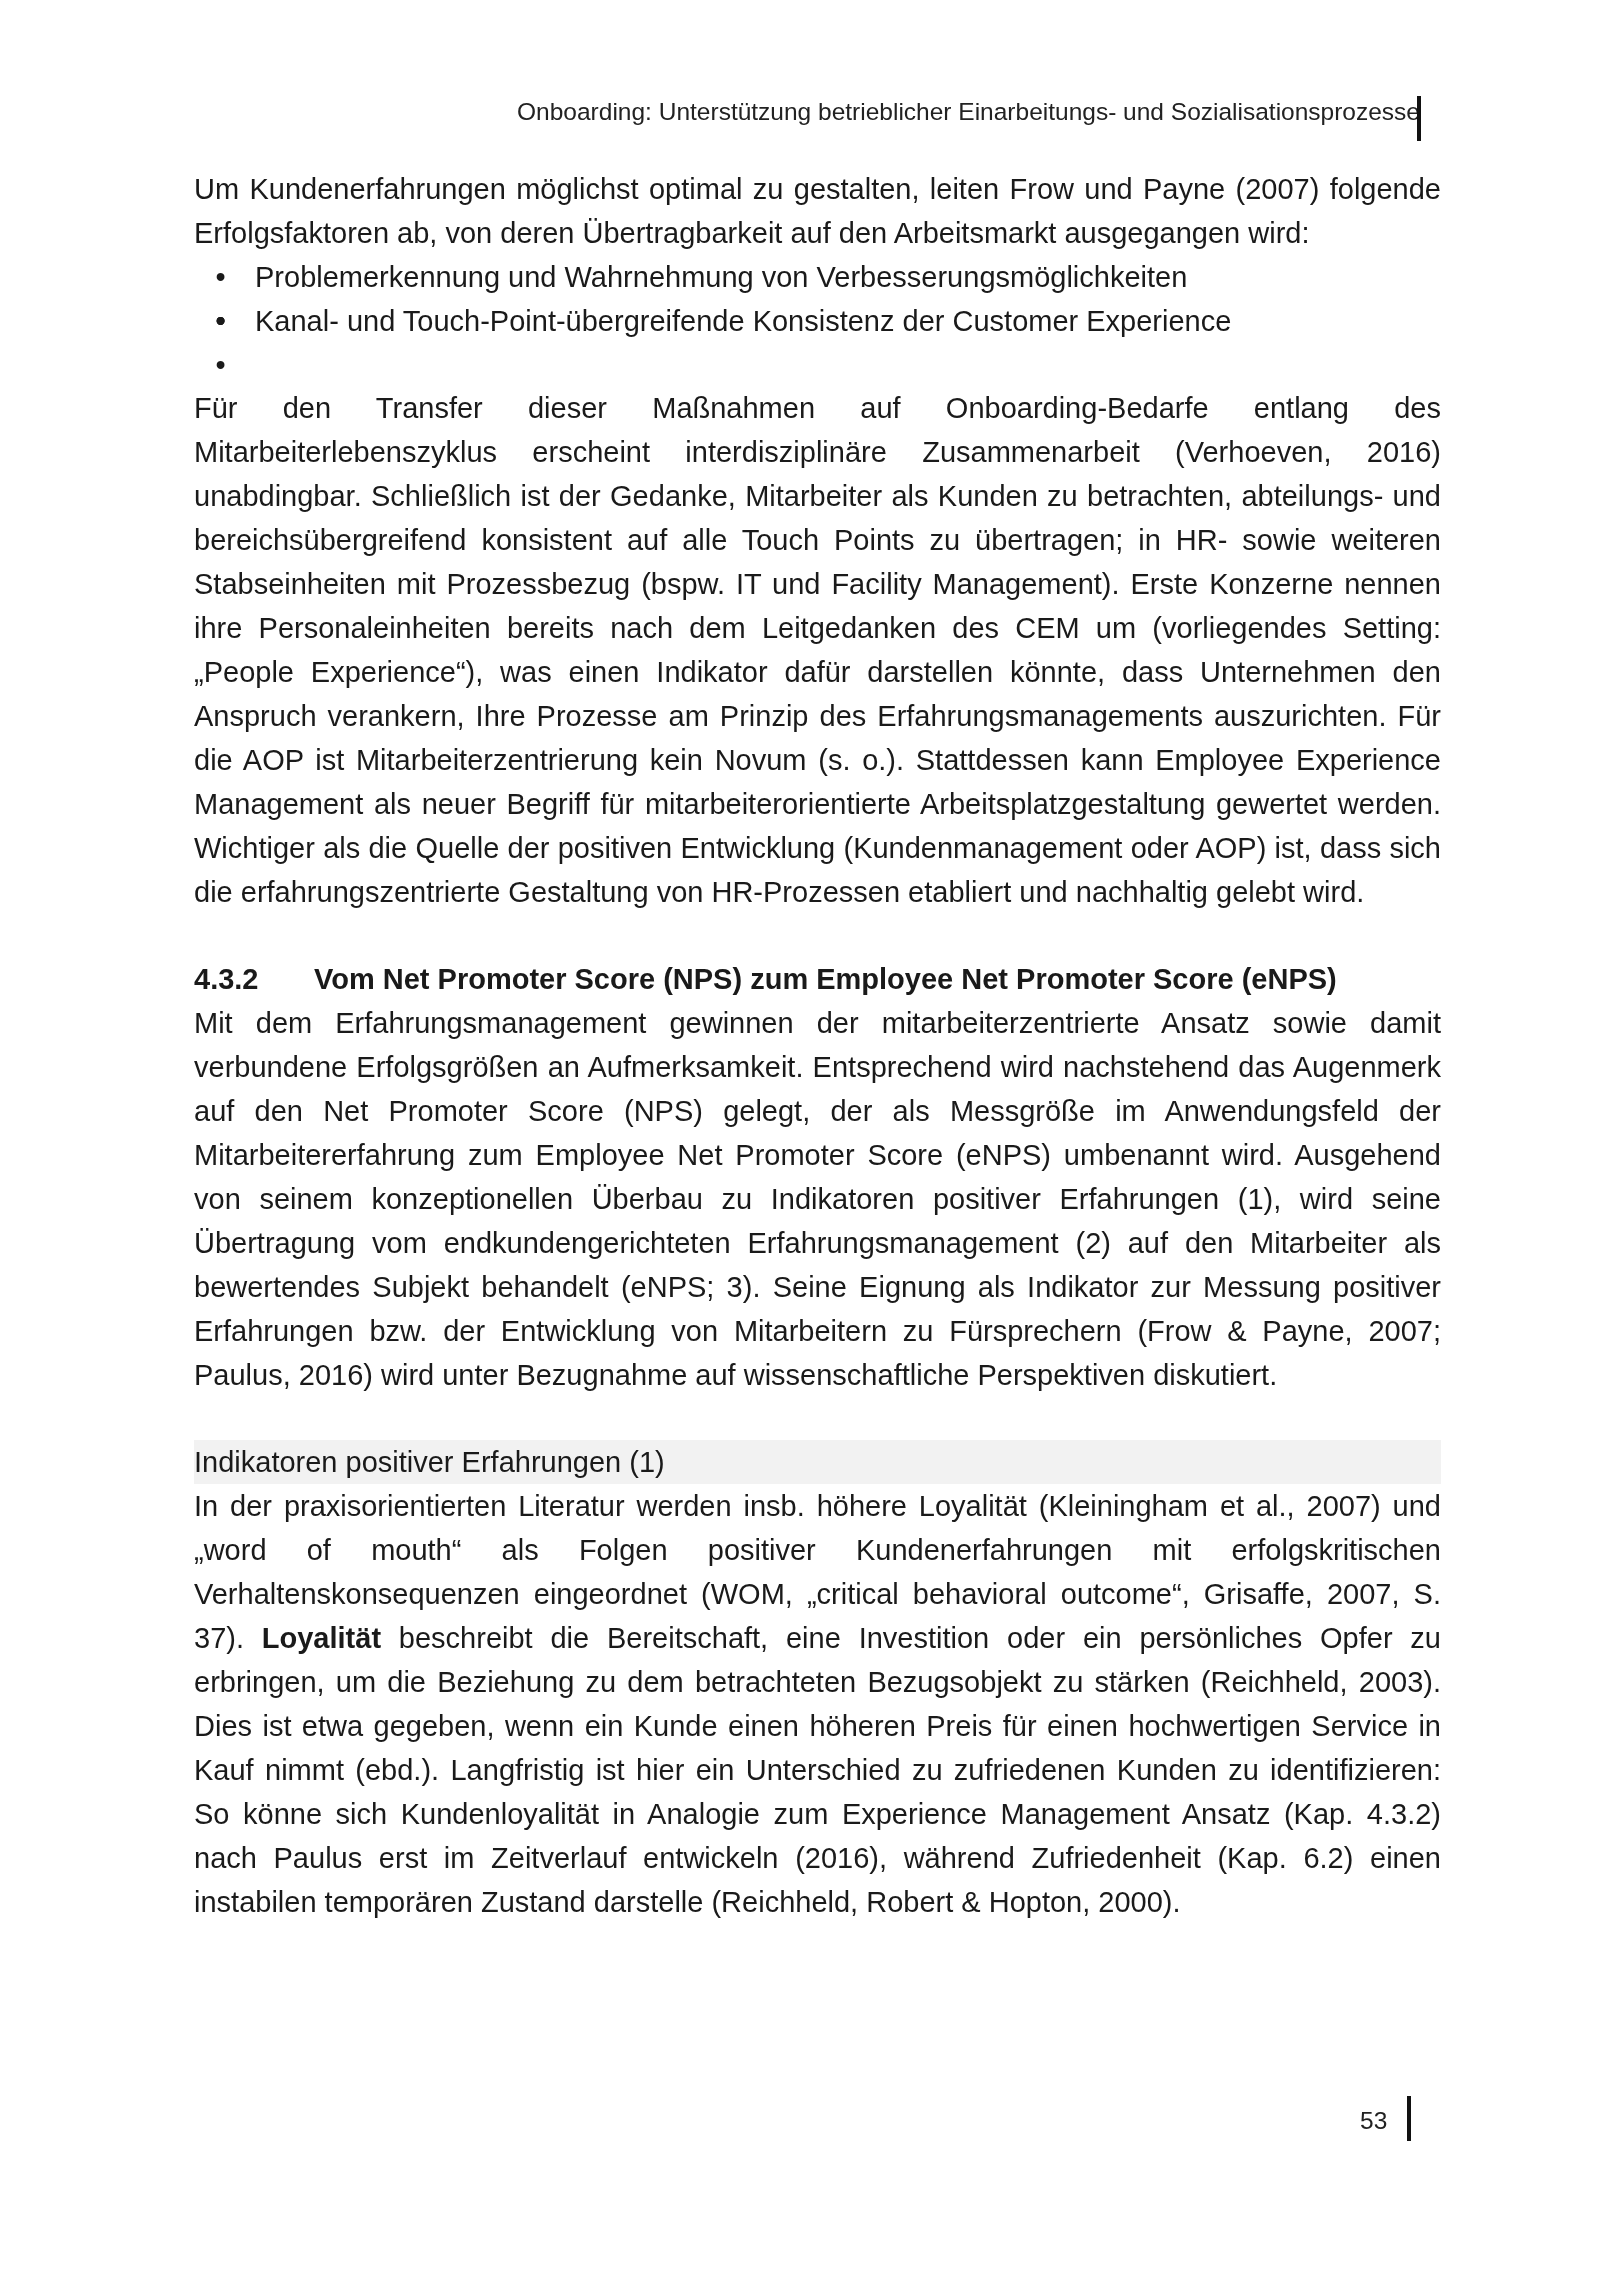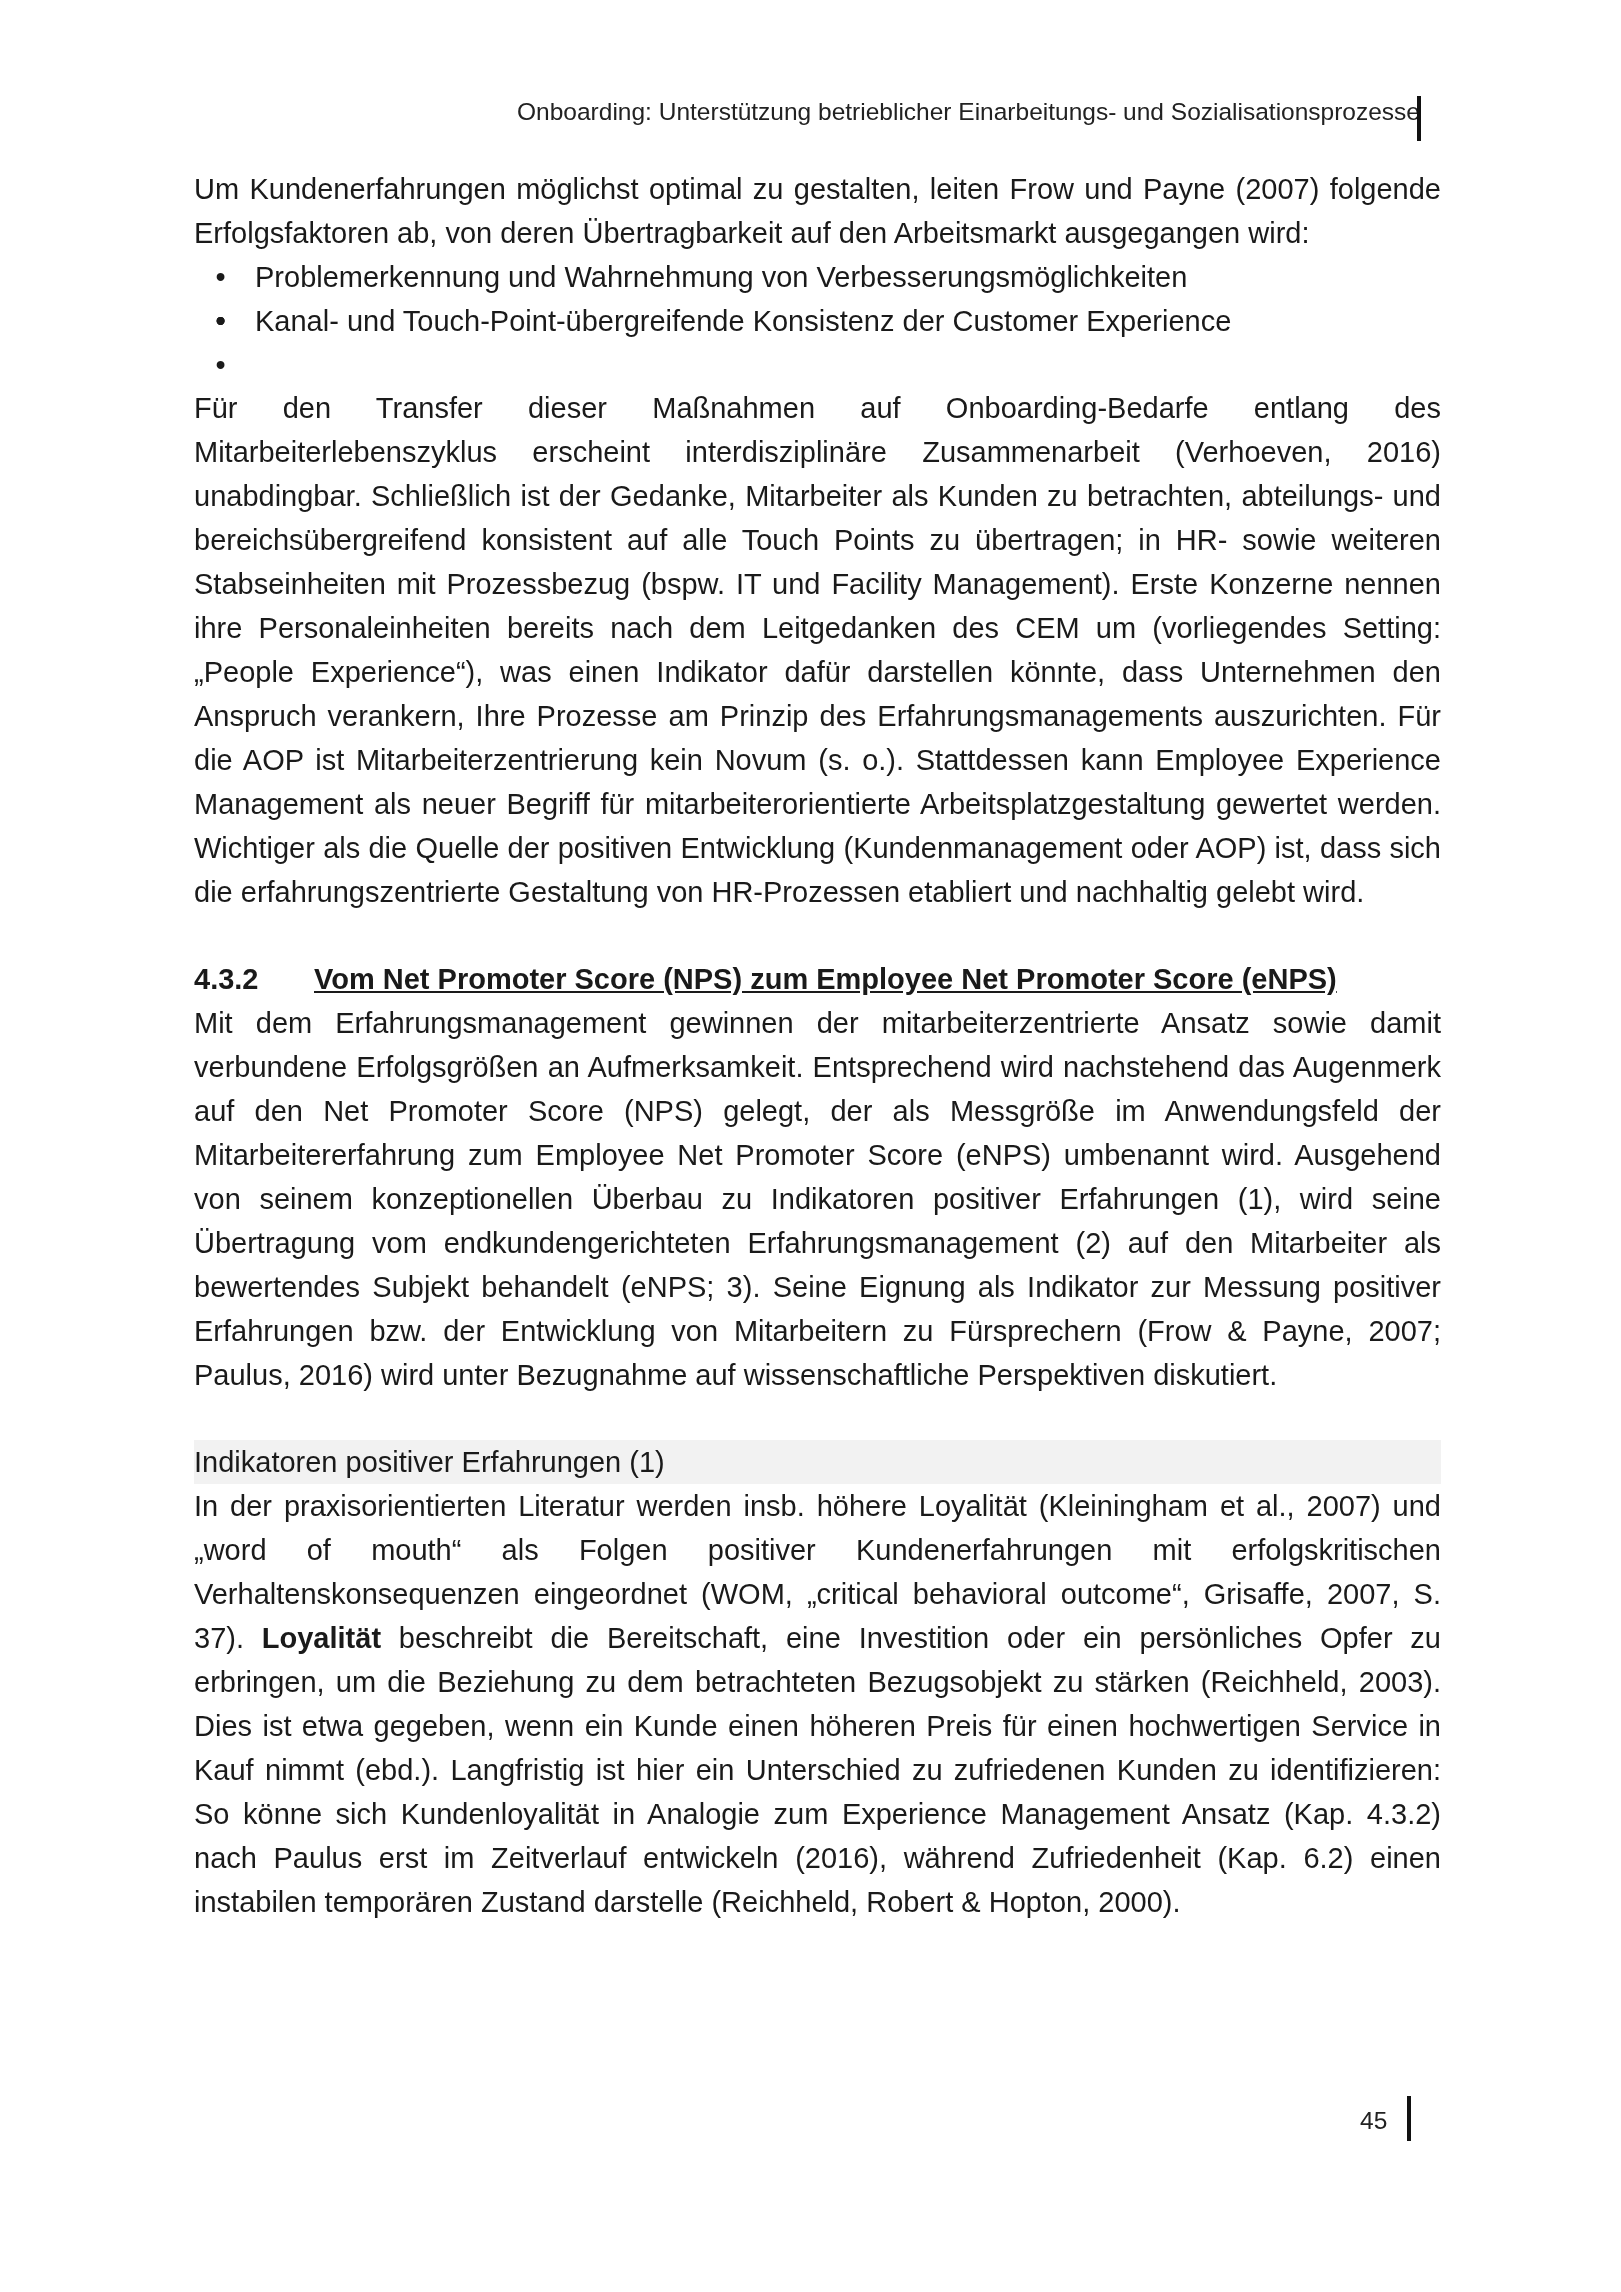--- a/index.html
+++ b/index.html
@@ -6,21 +6,21 @@
   body { width: 1621px; height: 2293px; position: relative; overflow: hidden;
          font-family: "Liberation Sans", sans-serif; color: #1a1a1a; }
   .header { position: absolute; top: 98px; right: 201px; font-size: 24.5px; color: #222; white-space: nowrap; margin-left: 12px; }
   .header-bar { position: absolute; top: 96px; left: 1417px; width: 3.9px; height: 45px; background: #111; }
   .content { position: absolute; left: 194px; top: 167px; width: 1247px; font-size: 29px; line-height: 44px; }
   .content p { margin: 0; text-align: justify; }
   .gap { height: 43px; }
   ul.bullets { list-style: none; margin: 0; padding: 0; }
   ul.bullets li { position: relative; padding-left: 61px; text-align: justify; }
   ul.bullets li .dot { position: absolute; left: 21.6px; top: 0; }
-  h3.section { margin: 0; font-size: 29px; font-weight: bold; line-height: 44px; text-decoration: underline; }
+  h3.section { margin: 0; font-size: 29px; font-weight: bold; line-height: 44px; }
   h3.section .num { display: inline-block; width: 120px; }
   .subhead { background: #f2f2f2; font-weight: normal; margin: 0; line-height: 44px; }
   .page-num { position: absolute; top: 2107px; left: 1360px; font-size: 24.5px; color: #222; }
   .footer-bar { position: absolute; top: 2096px; left: 1407px; width: 3.9px; height: 45px; background: #111; }
 </style>
 </head>
 <body>
 
 <div class="header">Onboarding: Unterstützung betrieblicher Einarbeitungs- und Sozialisationsprozesse</div>
 <div class="header-bar"></div>
@@ -37,15 +37,15 @@
   <div class="gap"></div>
   <p>Für den Transfer dieser Maßnahmen auf Onboarding-Bedarfe entlang des Mitarbeiterlebenszyklus erscheint interdisziplinäre Zusammenarbeit (Verhoeven, 2016) unabdingbar. Schließlich ist der Gedanke, Mitarbeiter als Kunden zu betrachten, abteilungs- und bereichsübergreifend konsistent auf alle Touch Points zu übertragen; in HR- sowie weiteren Stabseinheiten mit Prozessbezug (bspw. IT und Facility Management). Erste Konzerne nennen ihre Personaleinheiten bereits nach dem Leitgedanken des CEM um (vorliegendes Setting: „People Experience“), was einen Indikator dafür darstellen könnte, dass Unternehmen den Anspruch verankern, Ihre Prozesse am Prinzip des Erfahrungsmanagements auszurichten. Für die AOP ist Mitarbeiterzentrierung kein Novum (s. o.). Stattdessen kann Employee Experience Management als neuer Begriff für mitarbeiterorientierte Arbeitsplatzgestaltung gewertet werden. Wichtiger als die Quelle der positiven Entwicklung (Kundenmanagement oder AOP) ist, dass sich die erfahrungszentrierte Gestaltung von HR-Prozessen etabliert und nachhaltig gelebt wird.</p>
   <div class="gap"></div>
   <h3 class="section"><span class="num">4.3.2</span><span>Vom Net Promoter Score (NPS) zum Employee Net Promoter Score (eNPS)</span></h3>
   <p>Mit dem Erfahrungsmanagement gewinnen der mitarbeiterzentrierte Ansatz sowie damit verbundene Erfolgsgrößen an Aufmerksamkeit. Entsprechend wird nachstehend das Augenmerk auf den Net Promoter Score (NPS) gelegt, der als Messgröße im Anwendungsfeld der Mitarbeitererfahrung zum Employee Net Promoter Score (eNPS) umbenannt wird. Ausgehend von seinem konzeptionellen Überbau zu Indikatoren positiver Erfahrungen (1), wird seine Übertragung vom endkundengerichteten Erfahrungsmanagement (2) auf den Mitarbeiter als bewertendes Subjekt behandelt (eNPS; 3). Seine Eignung als Indikator zur Messung positiver Erfahrungen bzw. der Entwicklung von Mitarbeitern zu Fürsprechern (Frow &amp; Payne, 2007; Paulus, 2016) wird unter Bezugnahme auf wissenschaftliche Perspektiven diskutiert.</p>
   <div class="gap"></div>
   <p class="subhead">Indikatoren positiver Erfahrungen (1)</p>
   <p><span>In der praxisorientierten Literatur werden insb. höhere Loyalität (Kleiningham et al., 2007) und „word of mouth“ als Folgen positiver Kundenerfahrungen mit erfolgskritischen Verhaltenskonsequenzen eingeordnet (WOM, „critical behavioral outcome“, Grisaffe, 2007, S. 37). </span><b>Loyalität</b><span> beschreibt die Bereitschaft, eine Investition oder ein persönliches Opfer zu erbringen, um die Beziehung zu dem betrachteten Bezugsobjekt zu stärken (Reichheld, 2003). Dies ist etwa gegeben, wenn ein Kunde einen höheren Preis für einen hochwertigen Service in Kauf nimmt (ebd.). Langfristig ist hier ein Unterschied zu zufriedenen Kunden zu identifizieren: So könne sich Kundenloyalität in Analogie zum Experience Management Ansatz (Kap. 4.3.2) nach Paulus erst im Zeitverlauf entwickeln (2016), während Zufriedenheit (Kap. 6.2) einen instabilen temporären Zustand darstelle (Reichheld, Robert &amp; Hopton, 2000).</span></p>
 </div>
 
-<div class="page-num">45</div>
+<div class="page-num">53</div>
 <div class="footer-bar"></div>
 
 
 </body></html>

